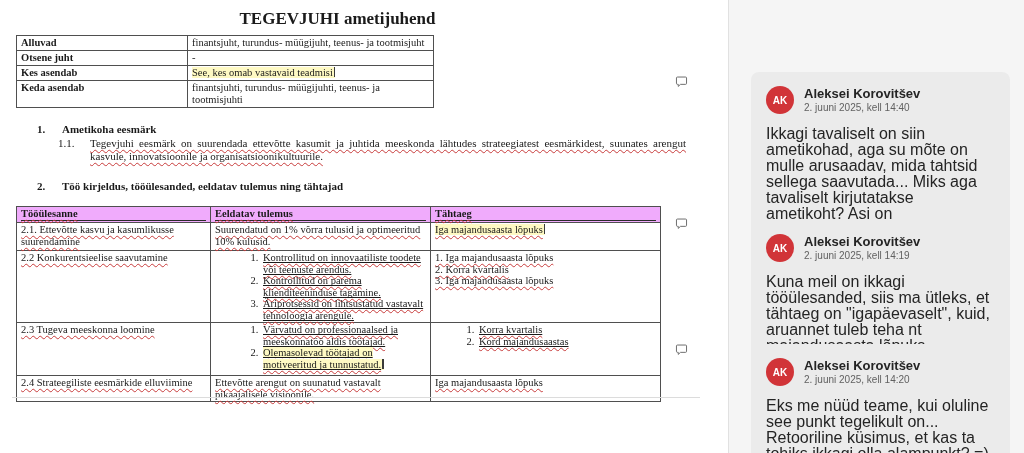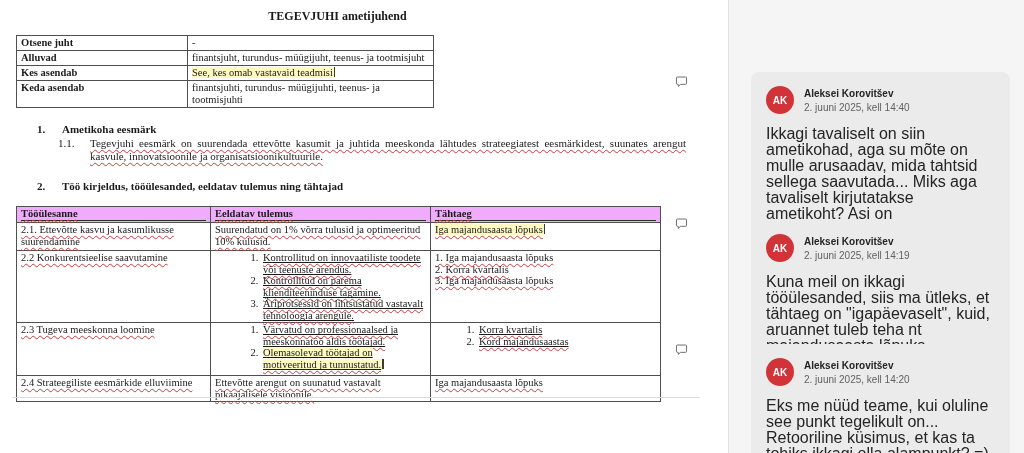--- a/index.html
+++ b/index.html
@@ -7,21 +7,21 @@
   body {
     position:relative; overflow:hidden; background:#ffffff;
     font-family:"Liberation Serif", serif; color:#1a1a1a;
   }
 
   
   .doc { position:absolute; left:0; top:0; width:728px; height:453px; background:#fff; }
 
   .doc-title {
     position:absolute; left:16px; top:9px; width:643px;
-    text-align:center; font-weight:bold; font-size:12px;
+    text-align:center; font-weight:bold; font-size:17px;
   }
 
   table { border-collapse:collapse; table-layout:fixed; }
   td, th {
     border:1px solid #4f4f4f; vertical-align:top; text-align:left;
     font-size:10.5px; line-height:12px; padding:1px 4px; font-weight:normal;
   }
 
   .info-table { position:absolute; left:16px; top:35px; width:417px; }
   .info-table td.lbl { font-weight:bold; width:171px; }
@@ -73,45 +73,45 @@
   .card {
     position:absolute; left:22px; width:259px;
     background:#ebebeb; border-radius:8px; padding:14px 14px 12px 15px;
   }
   .c1 { top:72px; min-height:106px; } .c2 { top:220px; min-height:110px; } .c3 { top:344px; min-height:101px; }
   .card-head { display:flex; align-items:center; gap:10px; }
   .avatar {
     width:28px; height:28px; border-radius:50%; background:#d13438; color:#fff;
     font-size:10px; font-weight:bold; display:flex; align-items:center; justify-content:center; flex:none;
   }
-  .author { font-size:10px; font-weight:bold; color:#242424; line-height:14px; }
+  .author { font-size:13px; font-weight:bold; color:#242424; line-height:14px; }
   .tstamp { font-size:10px; color:#616161; line-height:13px; }
   .cbody { margin-top:12px; font-size:16px; line-height:16px; color:#242424; }
   .show-more { font-size:10.5px; line-height:14px; color:#0f6cbd; cursor:pointer; }
 </style>
 </head>
 <body>
 
 <div class="doc">
 
   <div class="doc-title">TEGEVJUHI ametijuhend</div>
 
   <table class="info-table">
     <colgroup>
         <col style="width:171px">
         <col style="width:246px">
       </colgroup>
     <tbody>
         <tr>
+      <td class="lbl">Alluvad</td>
+      <td>finantsjuht, turundus- müügijuht, teenus- ja tootmisjuht</td>
+    </tr>
+    <tr>
       <td class="lbl">Otsene juht</td>
       <td>-</td>
-    </tr>
-    <tr>
-      <td class="lbl">Alluvad</td>
-      <td>finantsjuht, turundus- müügijuht, teenus- ja tootmisjuht</td>
     </tr>
     <tr>
       <td class="lbl">Kes asendab</td>
       <td><span class="hl">See, kes omab vastavaid teadmisi</span></td>
     </tr>
     <tr>
       <td class="lbl">Keda asendab</td>
       <td>finantsjuhti, turundus- müügijuhti, teenus- ja tootmisjuhti</td>
     </tr>
   </tbody>

